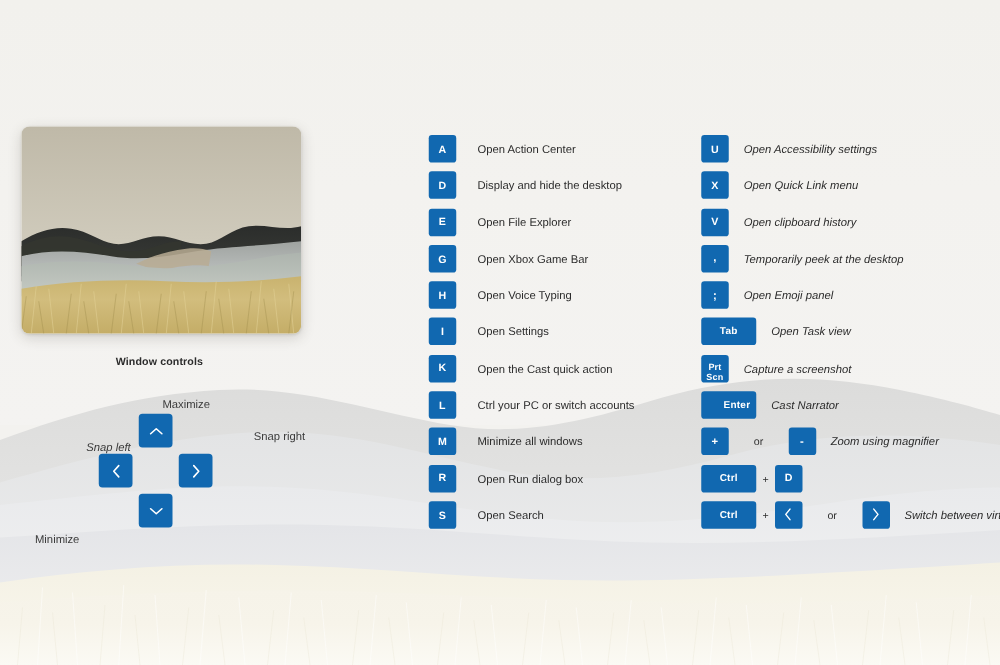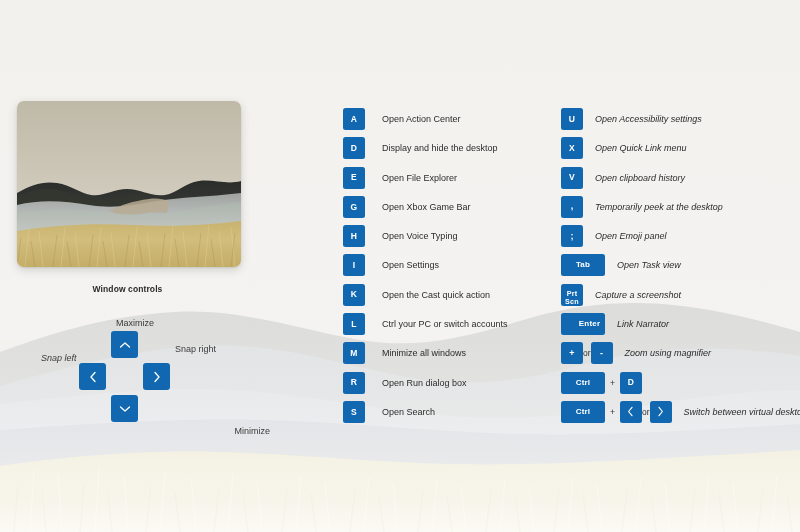--- a/index.html
+++ b/index.html
@@ -28,24 +28,24 @@
   }
   #thumb svg{display:block;}
 
   
   #wincontrols{position:absolute;left:0;top:284px;width:270px;height:156px;z-index:3;}
   .wc-title{
     position:absolute;left:0;right:15px;top:0;text-align:center;
     font-size:8.5px;font-weight:bold;color:#2b2b2b;letter-spacing:.1px;
   }
   .wc-lbl{
-    position:absolute;font-size:9px;color:#3a3a3a;white-space:nowrap;
+    position:absolute;font-size:9px;color:#3a3a3a;white-space:nowrap;padding-left:28px;
   }
   .wc-lbl.top{left:0;right:0;top:34px;text-align:center;}
-  .wc-lbl.bottom{left:0;right:0;top:142px;text-align:right;}
+  .wc-lbl.bottom{left:0;right:0;top:142px;text-align:left;}
   .wc-lbl.left{left:41px;top:69px;font-style:italic;}
   .wc-lbl.right{left:175px;top:60px;}
   .arrowbtn{
     position:absolute;width:27px;height:27px;border-radius:3px;
     background:#1168b0;display:flex;align-items:center;justify-content:center;
   }
   .arrowbtn svg{display:block;}
   .arrowbtn.up{left:111px;top:47px;}
   .arrowbtn.down{left:111px;top:111px;}
   .arrowbtn.left{left:79px;top:79px;}
@@ -63,21 +63,21 @@
     display:flex;flex-direction:column;align-items:center;justify-content:center;
     font-size:8.5px;font-weight:600;line-height:1.02;
     width:22px;height:22px;box-sizing:border-box;
     letter-spacing:.2px;
   }
   .key.wide{width:44px;}
   .key.two-line{font-size:7.2px;line-height:1.12;justify-content:flex-end;}
   .key .glyph{display:block;}
   .key svg{display:block;}
   .plus,.orword{
-    font-size:8.5px;color:#2f2f2f;padding:0 0;
+    font-size:8.5px;color:#2f2f2f;padding:0 20px;
     display:flex;align-items:center;height:22px;
   }
   .plus{padding:0 5px;}
   .desc{
     font-size:9px;color:#2b2b2b;white-space:nowrap;
     display:flex;align-items:center;height:22px;
     margin-left:17px;
   }
   #col-right .desc{margin-left:12px;font-style:italic;}
 </style>
@@ -400,21 +400,21 @@
         </div>
       </div>
       <div class="desc">Capture a screenshot</div>
     </div>
     <div class="row">
       <div class="keys">
         <div class="key wide">
           <span class="glyph" style="font-size: 8px; padding-left: 13px;">Enter</span>
         </div>
       </div>
-      <div class="desc">Link Narrator</div>
+      <div class="desc">Cast Narrator</div>
     </div>
     <div class="row">
       <div class="keys">
         <div class="key">
           <span class="glyph" style="font-size: 9px; line-height: 1;">+</span>
         </div>
         <span class="orword">or</span>
         <div class="key">
           <span class="glyph" style="font-size: 9px; line-height: 1;">-</span>
         </div>

